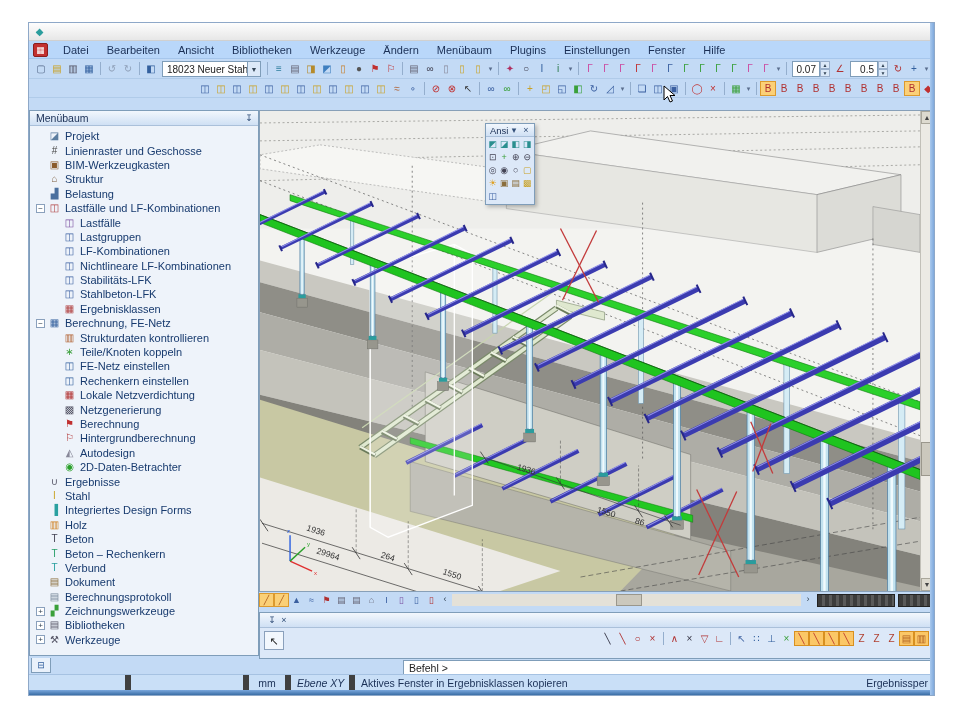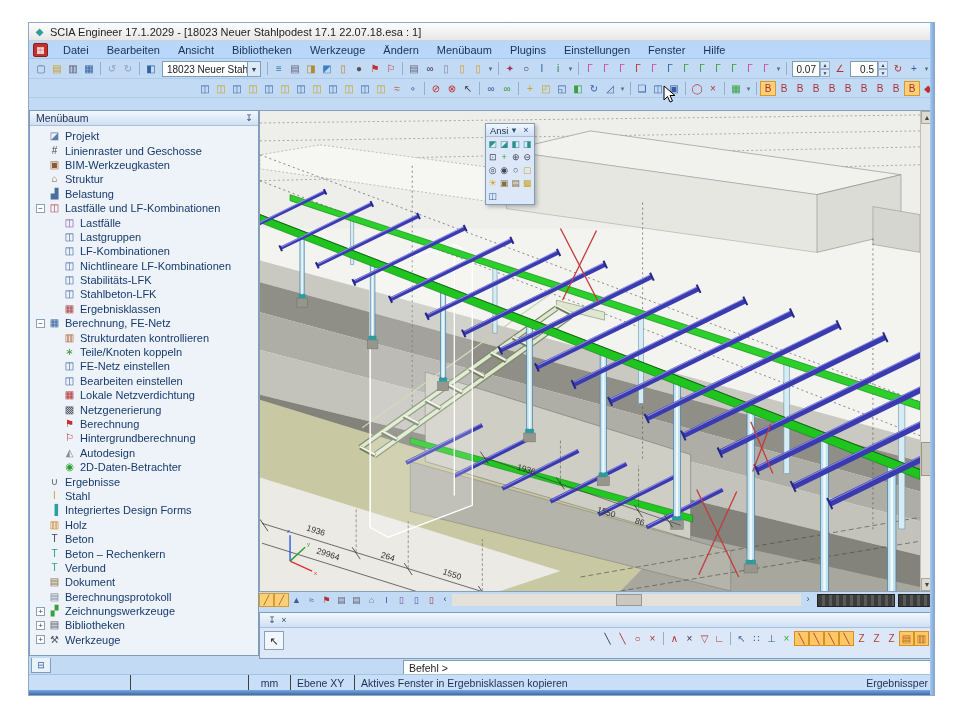--- a/index.html
+++ b/index.html
@@ -69,42 +69,41 @@
   .cursorbtn { width:20px; height:19px; background:#f2f7fd; border:1px solid #8aa0bc; font-size:11px; line-height:18px; text-align:center; color:#222; }
   .snaprow { margin-left:auto; display:flex; align-items:center; }
   .sbtn { width:15px; height:15px; line-height:14px; font-size:10px; text-align:center; border:1px solid transparent; flex:none; color:#334; }
   .sbtn.active { background:#fbc767; border-color:#d89020; }
   
   .inputrow { height:17px; flex:none; display:flex; align-items:center; }
   .inputspacer { width:144px; flex:none; }
   .cmdinput { flex:1; height:16px; background:#fff; border:1px solid #7f9db9; font-size:10.5px; line-height:15px; padding-left:5px; color:#222; }
   
   .statusbar { height:16px; flex:none; background:#c9dff7; border-top:1px solid #a6c2e2; display:flex; align-items:center; font-size:10.5px; color:#1a2f55; }
-  .sseg { height:100%; border-right:1px solid #404040; display:flex; align-items:center; padding:0 6px; white-space:nowrap; overflow:hidden; }
+  .sseg { height:100%; border-right:6px solid #404040; display:flex; align-items:center; padding:0 6px; white-space:nowrap; overflow:hidden; }
   .sseg.s1 { width:102px; } .sseg.s2 { width:118px; } .sseg.s3 { width:42px; justify-content:center; }
-  .sseg.s4 { width:64px; } .sseg.s5 { flex:1; border-right:none; } .sseg.s6 { width:86px; border-right:none; justify-content:flex-end; }
+  .sseg.s4 { width:64px;font-style:italic; } .sseg.s5 { flex:1; border-right:none; } .sseg.s6 { width:86px; border-right:none; justify-content:flex-end; }
   .frame-bottom { height:5px; flex:none; background:linear-gradient(#7aa7dd,#3a6ea5); }
   
   .palette { position:absolute; left:225px; top:12px; width:50px; background:#dce8f8; border:1px solid #7f9db9; box-shadow:2px 2px 4px rgba(0,0,0,.25); z-index:40; }
   .palette .phead { height:13px; padding:0 2px 0 4px; }
   .palette .ptitle { font-size:9.5px; }
   .pbody { display:flex; flex-wrap:wrap; padding:1px; }
   .pbtn { width:11.5px; height:13px; line-height:12px; font-size:9px; text-align:center; flex:none; color:#3a4e86; }
   
   .cursor { position:absolute; left:634px; top:62px; z-index:60; pointer-events:none; }
 </style>
 </head>
 <body>
 
 <div class="window">
   <div class="frame-right"></div>
 
   <div class="titlebar">
     <span class="titleicon">◆</span>
-    <span class="titletext">SCIA Engineer 17.1.2029 - [18023 Neuer Stahlpodest 17.1  22.07.18.esa : 1]</span>
   </div>
 
   <div class="menubar">
     <span class="appicon">▦</span>
     <div style="display:flex">
 
     <span class="mitem">Datei</span>
         <span class="mitem">Bearbeiten</span>
         <span class="mitem">Ansicht</span>
         <span class="mitem">Bibliotheken</span>
@@ -366,21 +365,21 @@
 
             <div class="trow" style="padding-left: 19px;">
               <span class="texp" style="visibility: hidden;"></span>
               <span class="ticon" style="color: rgb(51, 96, 158);">◫</span>
               <span class="tlabel">FE-Netz einstellen</span>
             </div>
 
             <div class="trow" style="padding-left: 19px;">
               <span class="texp" style="visibility: hidden;"></span>
               <span class="ticon" style="color: rgb(51, 96, 158);">◫</span>
-              <span class="tlabel">Bearbeiten einstellen</span>
+              <span class="tlabel">Rechenkern einstellen</span>
             </div>
 
             <div class="trow" style="padding-left: 19px;">
               <span class="texp" style="visibility: hidden;"></span>
               <span class="ticon" style="color: rgb(176, 48, 48);">▦</span>
               <span class="tlabel">Lokale Netzverdichtung</span>
             </div>
 
             <div class="trow" style="padding-left: 19px;">
               <span class="texp" style="visibility: hidden;"></span>

